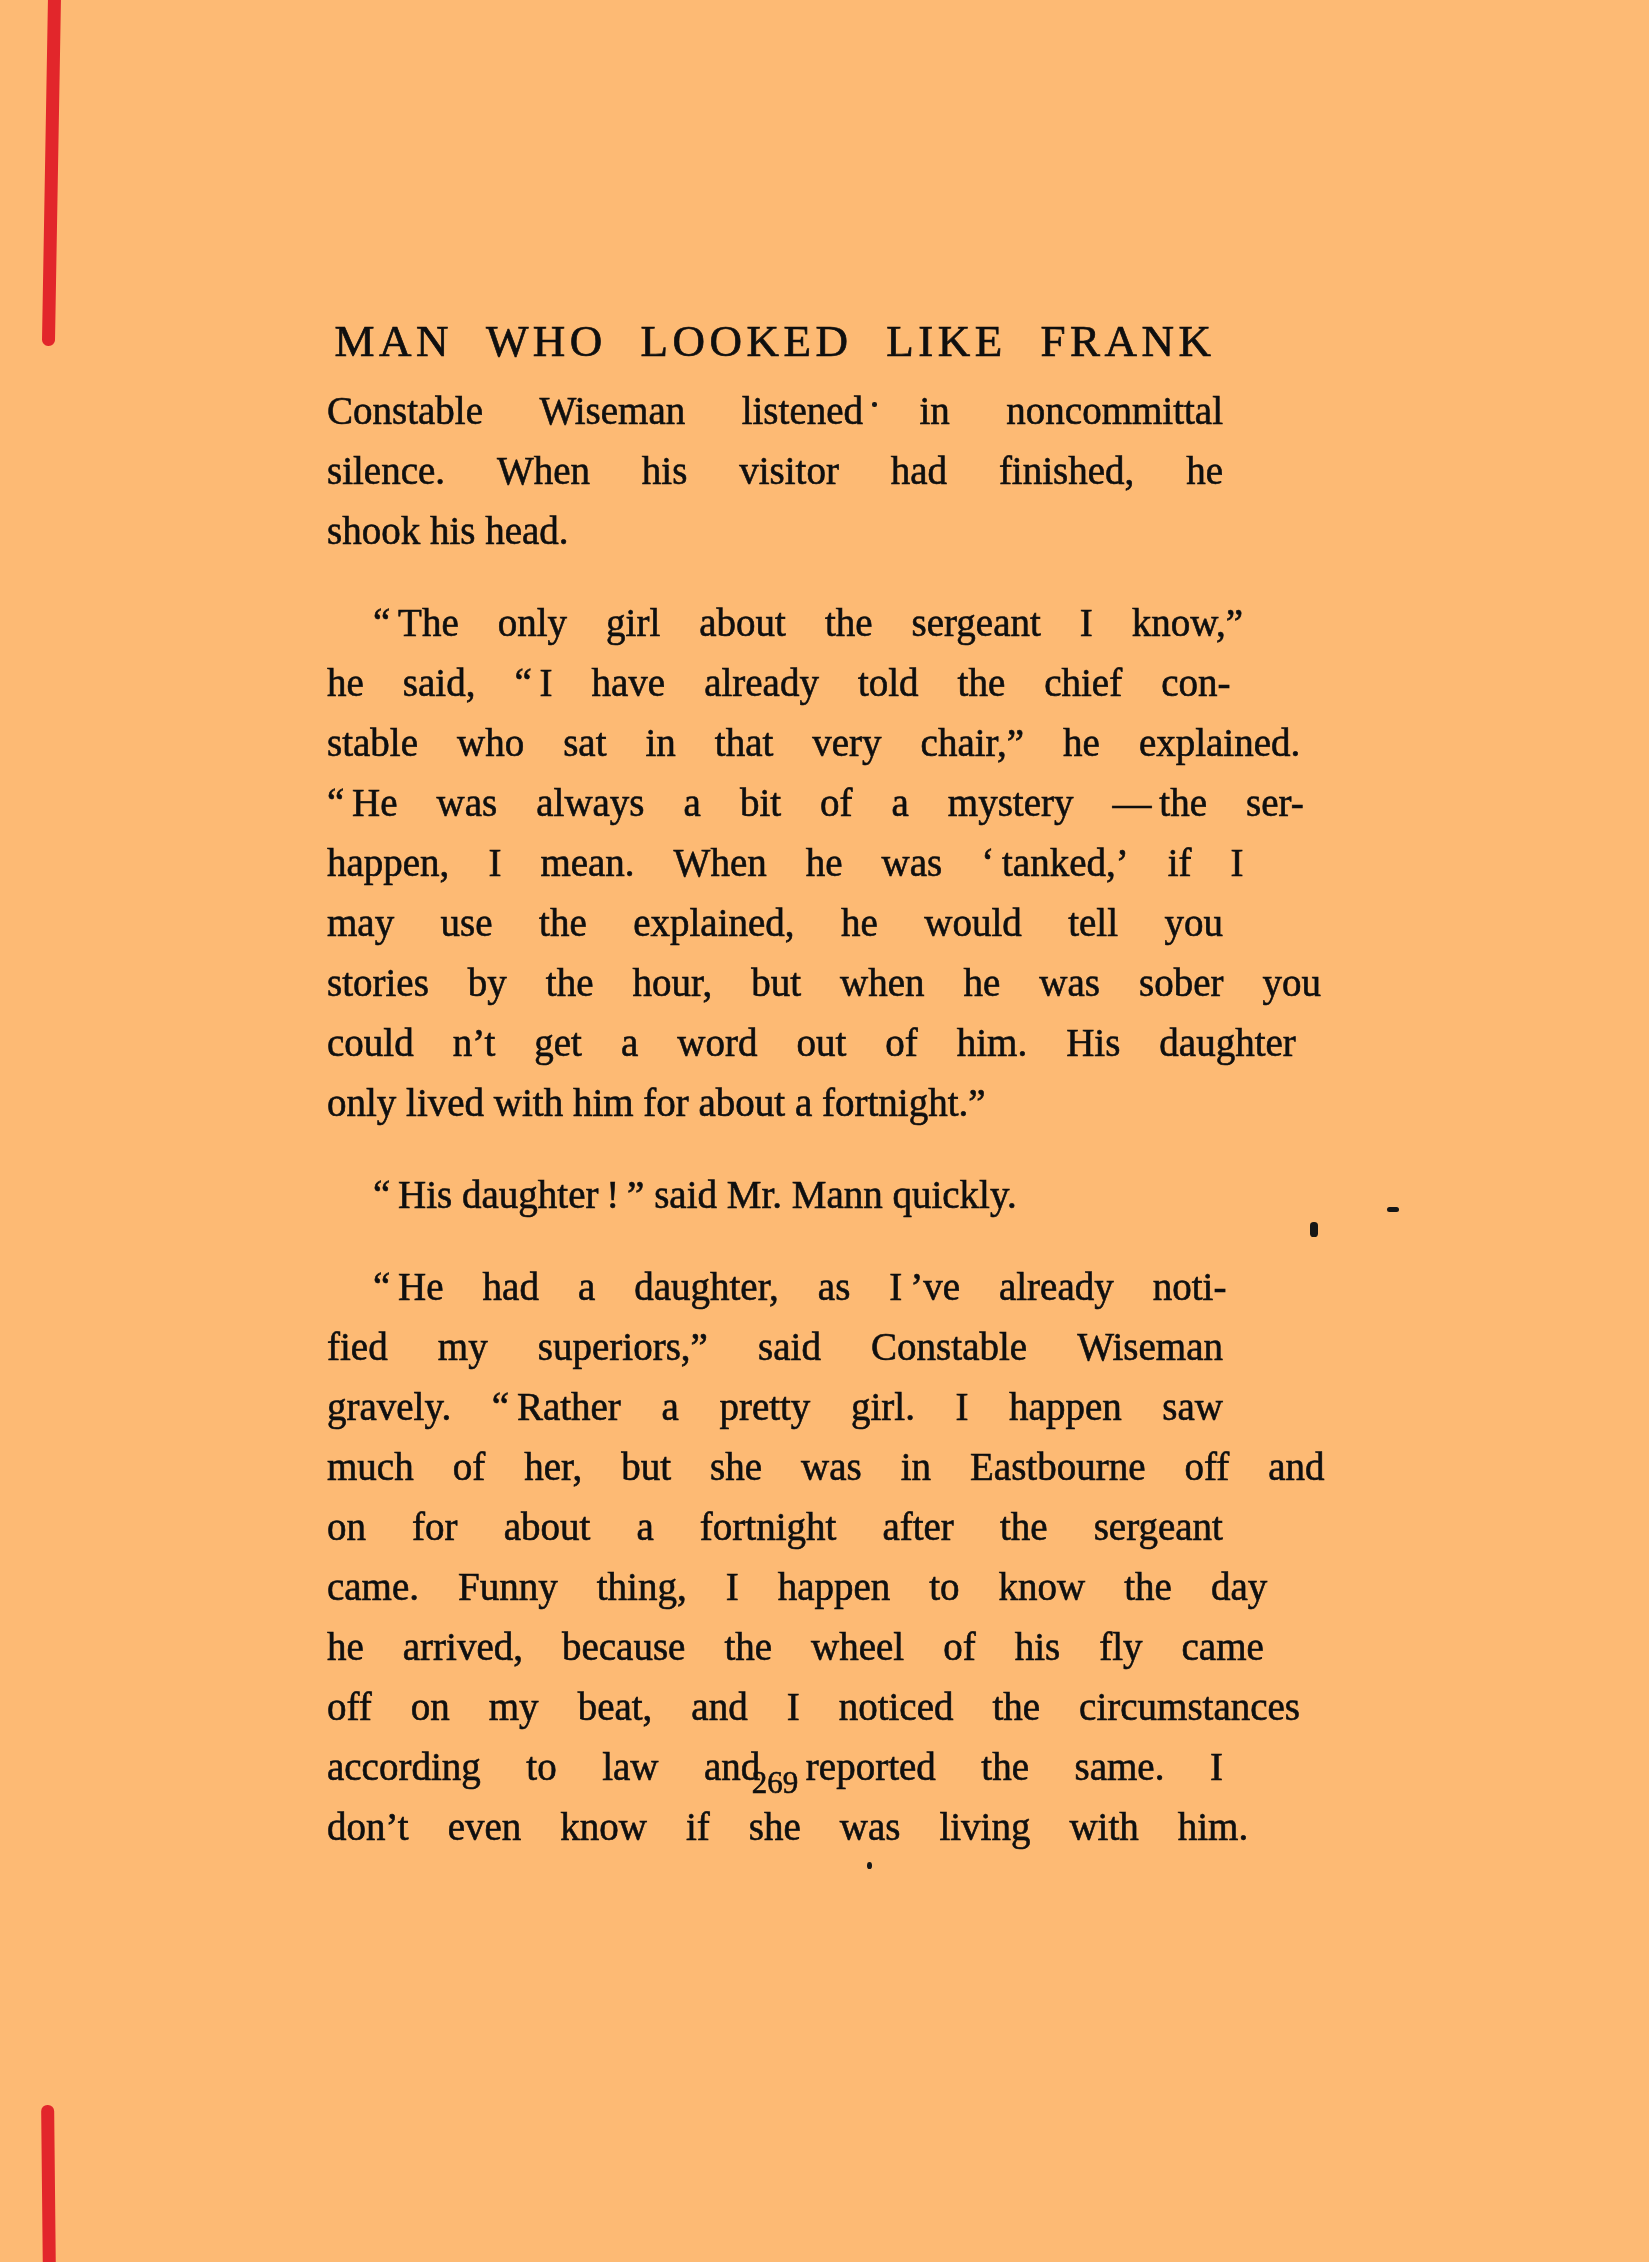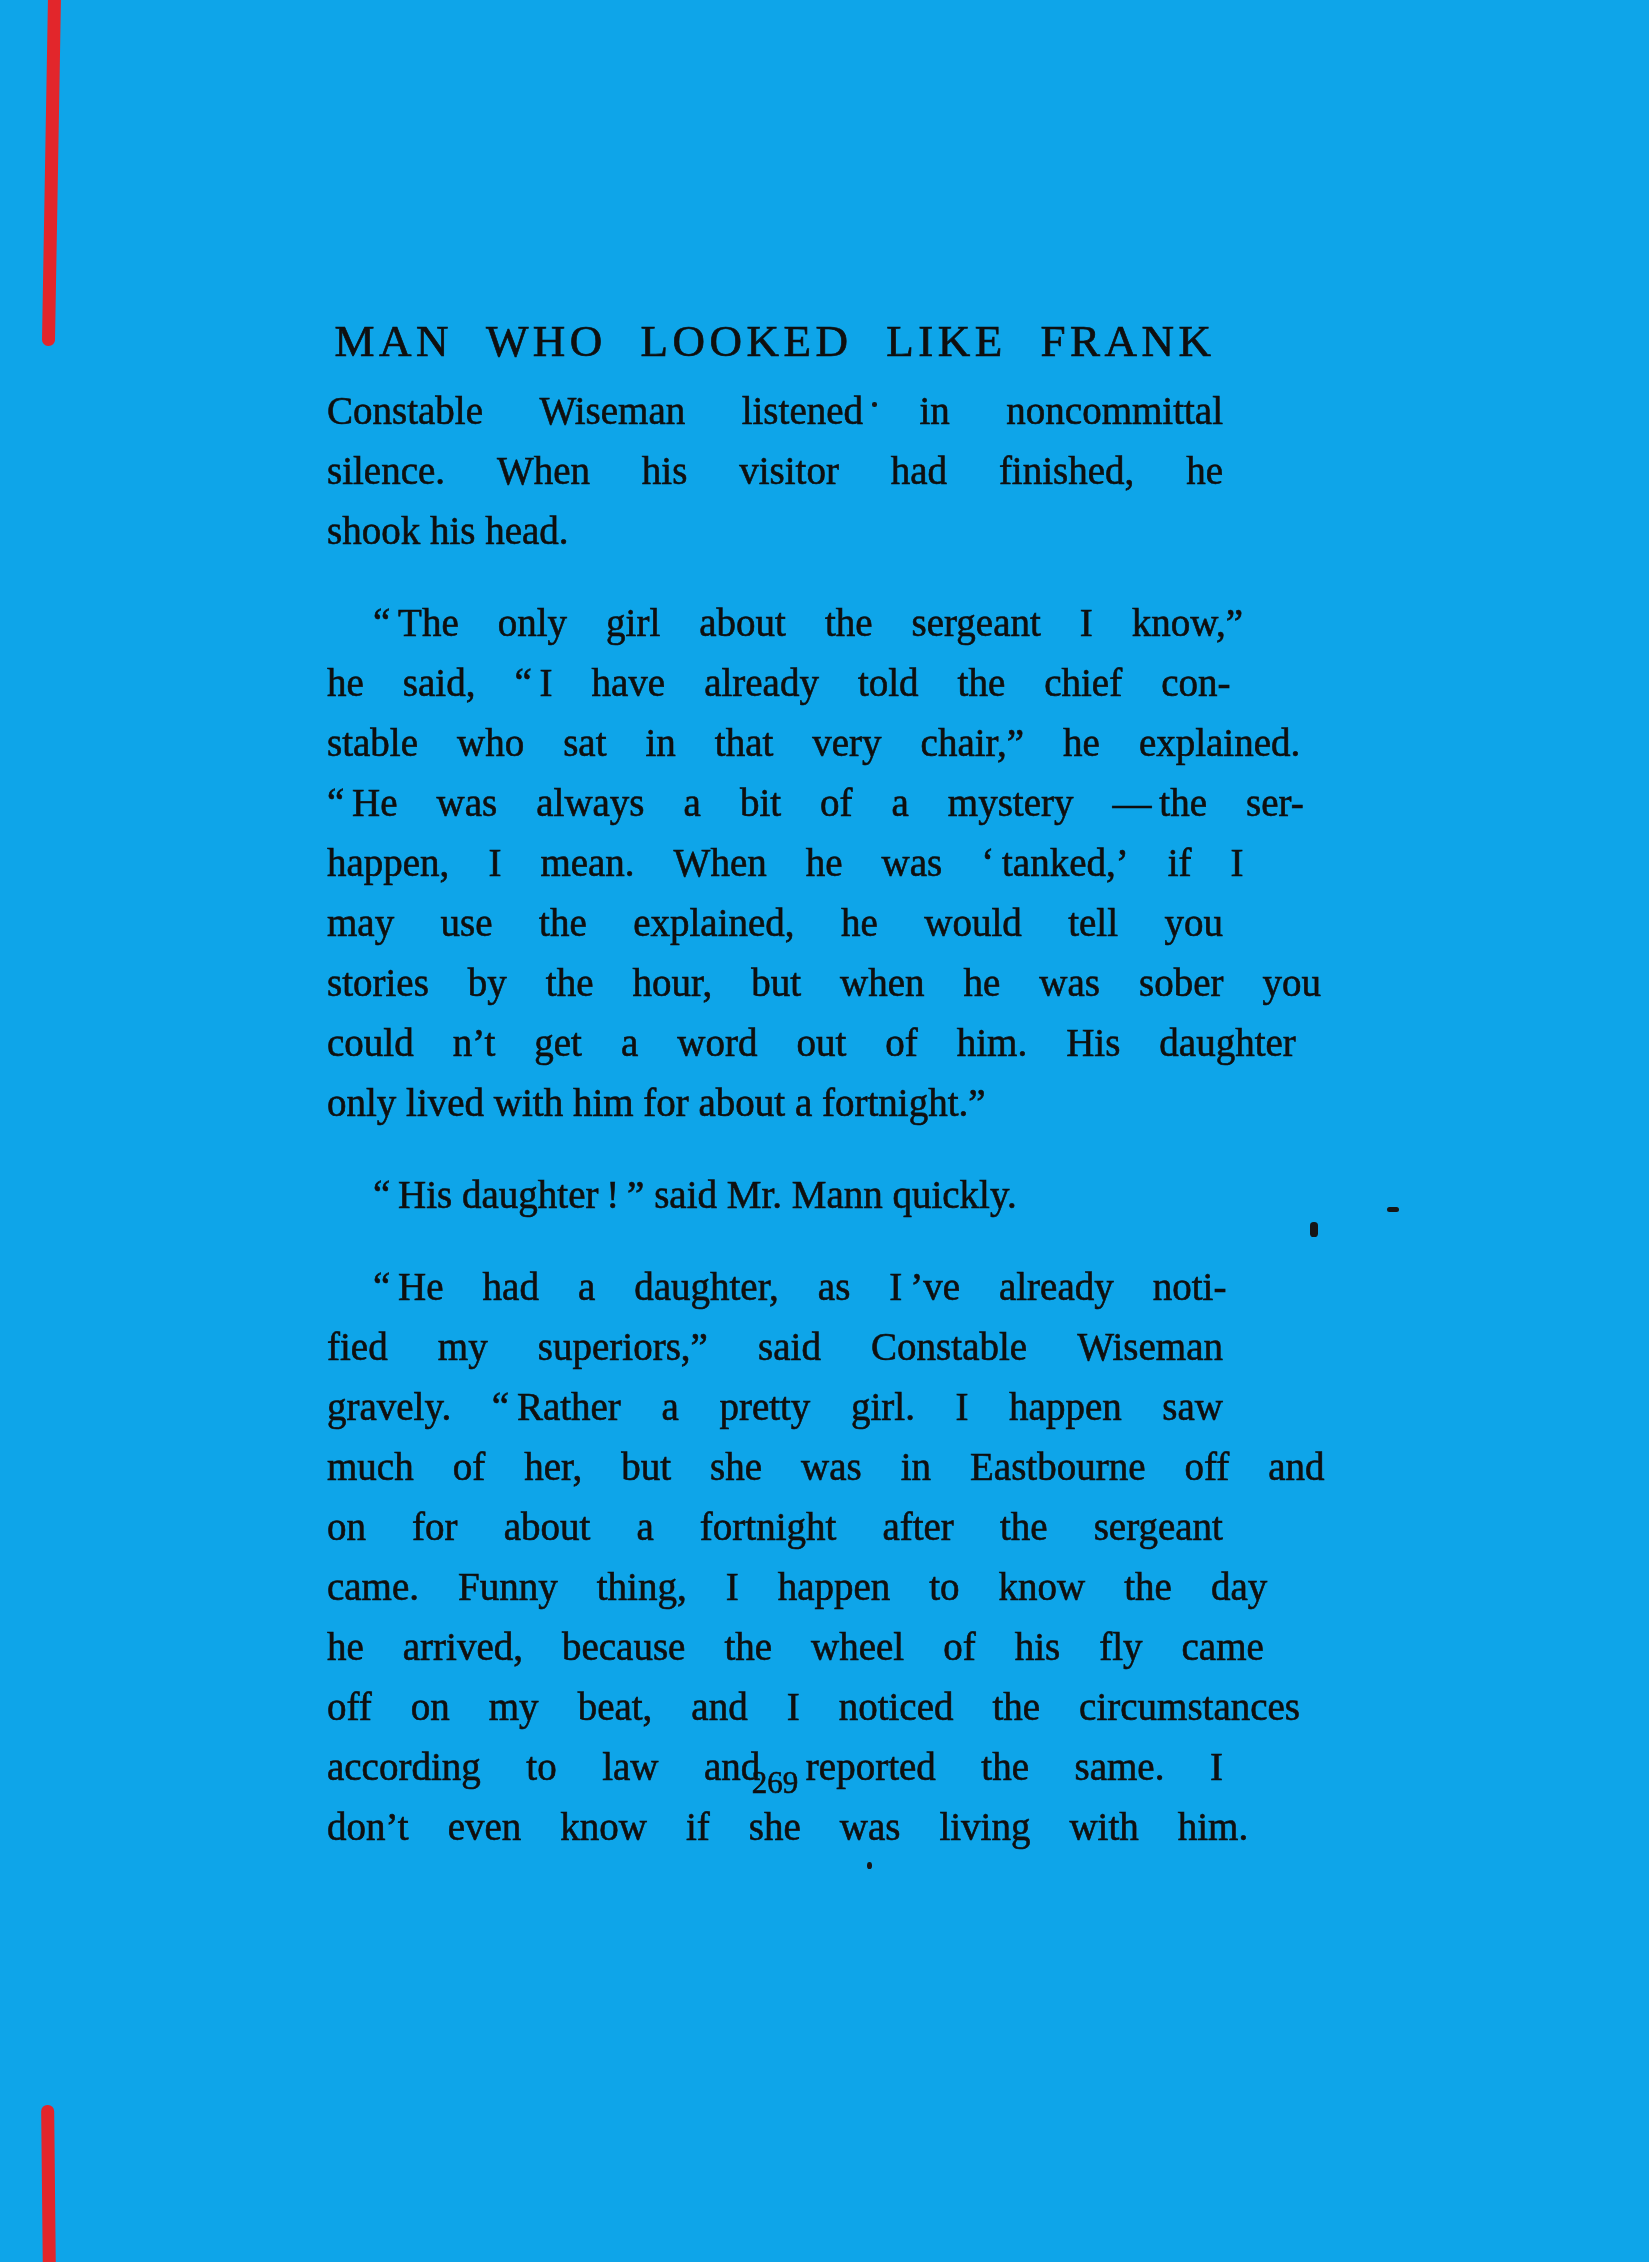--- a/index.html
+++ b/index.html
@@ -1,19 +1,19 @@
 <!DOCTYPE html>
 <html style="font-size:14.3px"><head>
 <meta charset="utf-8">
 <style>
   html,body{margin:0;padding:0;background:#777;}
   .page{
     position:relative;
     width:1649px;height:2263px;
-    background:#0ea5e9;
+    background:#fdba74;
     overflow:hidden;
     font-family:"Liberation Serif", serif;
     color:#0f0f0f;
   }
   .title{
     position:absolute;
     left:327px;top:317px;width:896px;
     text-align:center;
     font-size:45px;line-height:1.1;
     letter-spacing:4.5px;word-spacing:18px;

